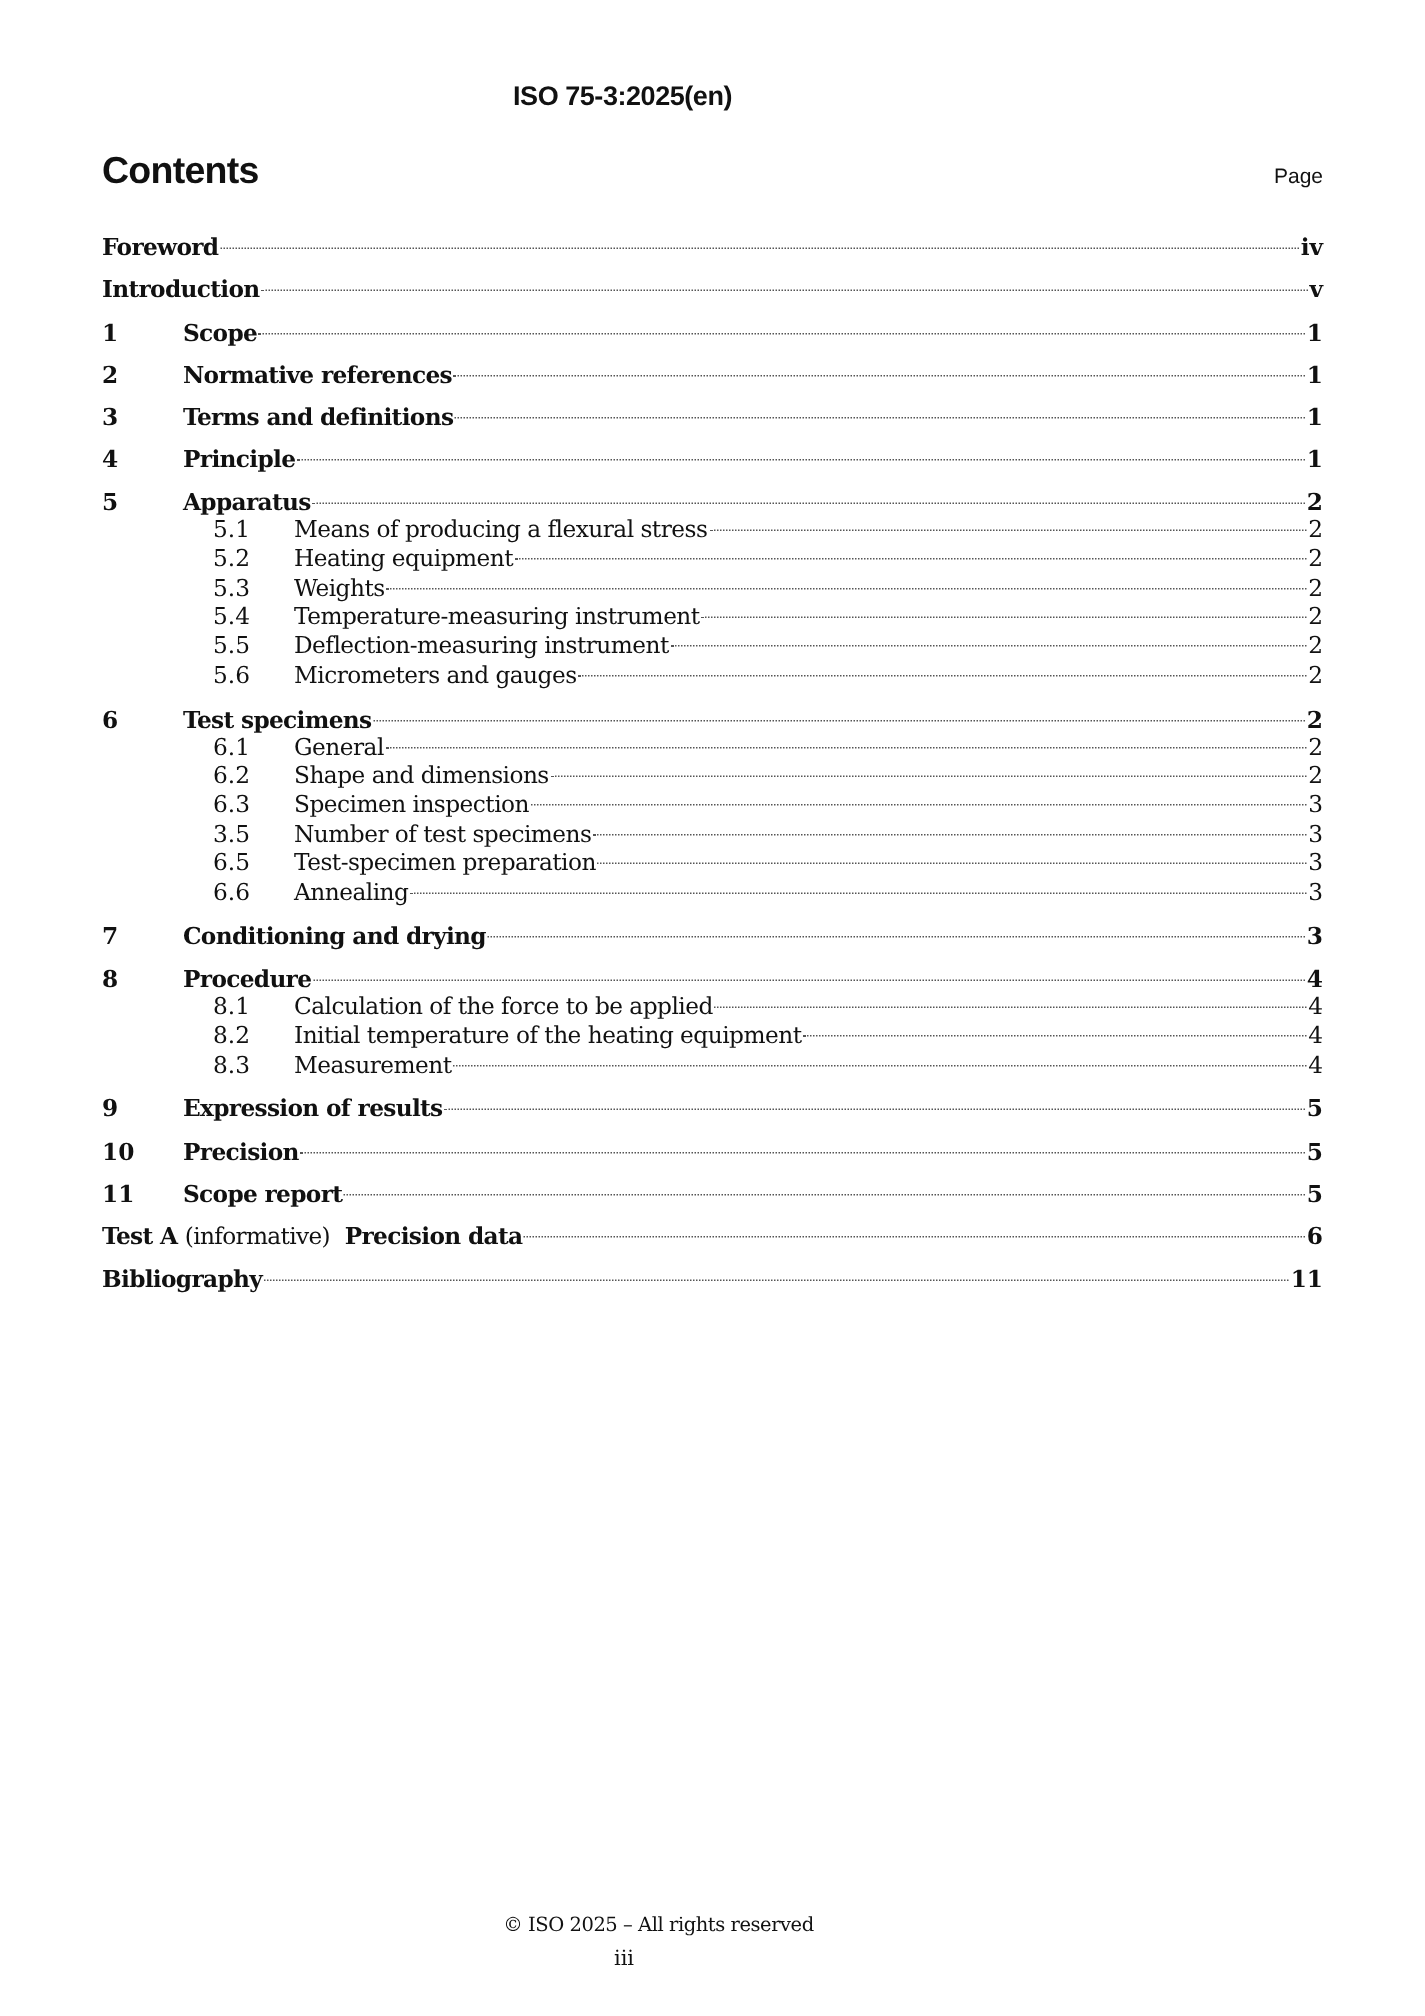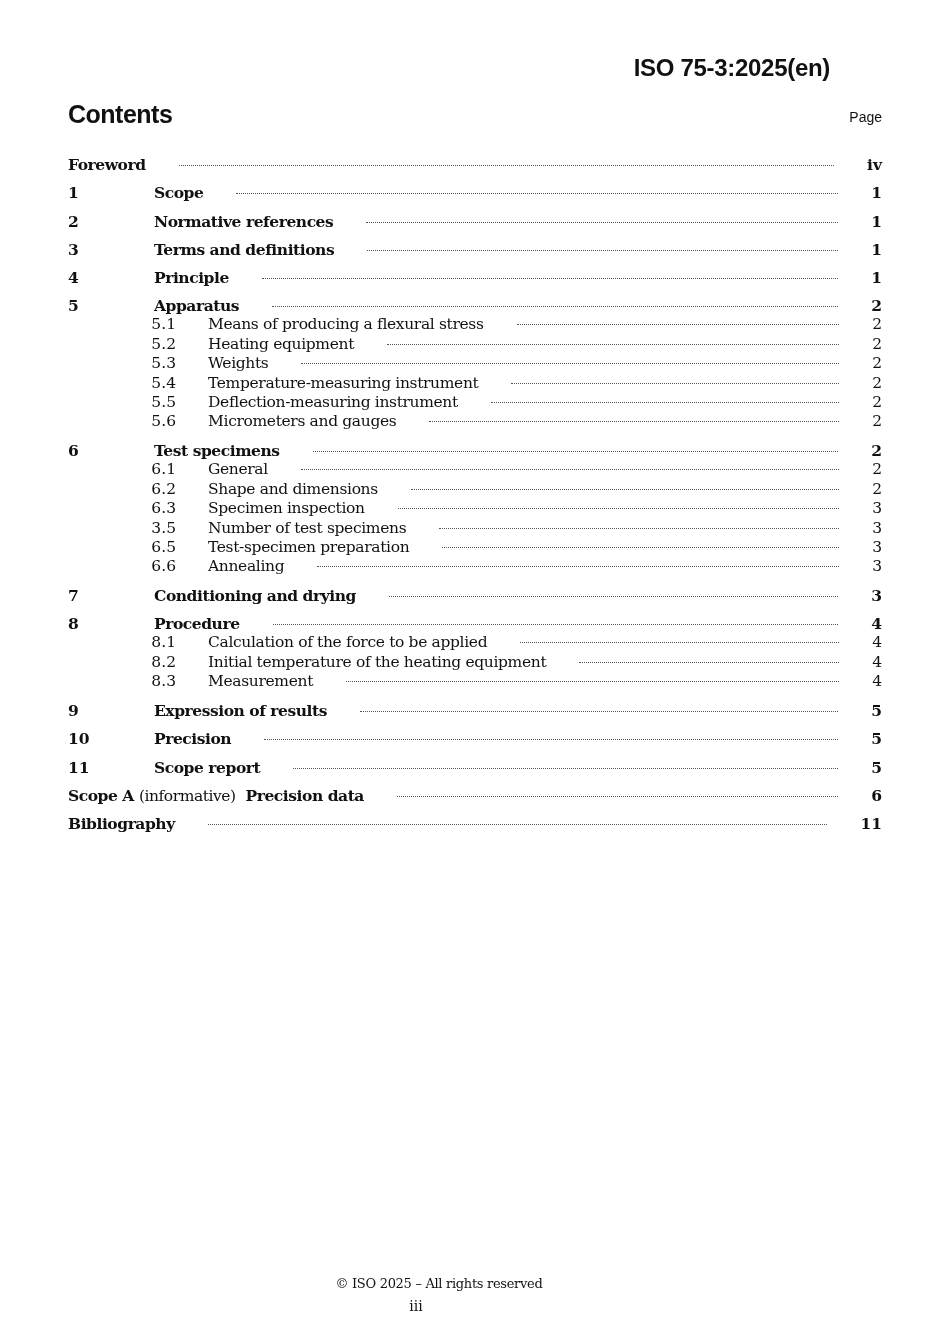--- a/index.html
+++ b/index.html
@@ -13,24 +13,24 @@
       position: relative;
       font-family: "DejaVu Serif", "Liberation Serif", serif;
       color: #111111;
       overflow: hidden;
     }
     .doc-header {
       position: absolute;
       top: 54px;
       left: 0;
       width: 830px;
-      text-align: right;
+      text-align: center;
       font-family: "Liberation Sans", sans-serif;
       font-weight: bold;
-      font-size: 24px;
+      font-size: 18px;
       letter-spacing: -0.3px;
     }
     .contents-title {
       position: absolute;
       top: 100px;
       left: 68px;
       font-family: "Liberation Sans", sans-serif;
       font-weight: bold;
       font-size: 25px;
       letter-spacing: -0.5px;
@@ -45,21 +45,20 @@
     .toc {
       position: absolute;
       top: 154px;
       left: 68px;
       width: 814px;
     }
     .toc-row {
       display: flex;
       align-items: baseline;
       position: relative;
-      gap: 32px;
     }
     .toc-row.main {
       font-weight: bold;
       font-size: 15.5px;
       height: 28.3px;
       line-height: 22px;
     }
     .toc-row.main.group-start-after-sub {
       margin-top: 8.5px;
     }
@@ -67,22 +66,21 @@
       font-weight: normal;
       font-size: 15.5px;
       height: 19.4px;
       line-height: 18px;
     }
     .toc-num {
       flex: 0 0 auto;
       width: 54px;
     }
     .toc-row.sub .toc-num {
-      margin-left: 54px;
-      text-align: right;
+      margin-left: 74px;
     }
     .toc-title {
       flex: 0 0 auto;
       white-space: nowrap;
       letter-spacing: -0.45px;
     }
     .toc-row.sub .toc-title {
       letter-spacing: -0.35px;
     }
     .toc-title .normal {
@@ -126,20 +124,25 @@
 <div class="page-label">Page</div>
 
 <div class="toc">
 
   <div class="toc-row main">
     <span class="toc-title">Foreword</span>
     <span class="toc-leader"></span>
     <span class="toc-page">iv</span>
   </div>
 
+  <div class="toc-row main">
+    <span class="toc-title">Introduction</span>
+    <span class="toc-leader"></span>
+    <span class="toc-page">v</span>
+  </div>
 
   <div class="toc-row main">
     <span class="toc-num">1</span>
     <span class="toc-title">Scope</span>
     <span class="toc-leader"></span>
     <span class="toc-page">1</span>
   </div>
 
   <div class="toc-row main">
     <span class="toc-num">2</span>
@@ -295,21 +298,21 @@
   </div>
 
   <div class="toc-row main">
     <span class="toc-num">11</span>
     <span class="toc-title">Scope report</span>
     <span class="toc-leader"></span>
     <span class="toc-page">5</span>
   </div>
 
   <div class="toc-row main">
-    <span class="toc-title"><span>Scope A</span> <span class="normal">(informative)</span>&nbsp; <span>Precision data</span></span>
+    <span class="toc-title"><span>Test A</span> <span class="normal">(informative)</span>&nbsp; <span>Precision data</span></span>
     <span class="toc-leader"></span>
     <span class="toc-page">6</span>
   </div>
 
   <div class="toc-row main">
     <span class="toc-title">Bibliography</span>
     <span class="toc-leader"></span>
     <span class="toc-page">11</span>
   </div>
 </div>

